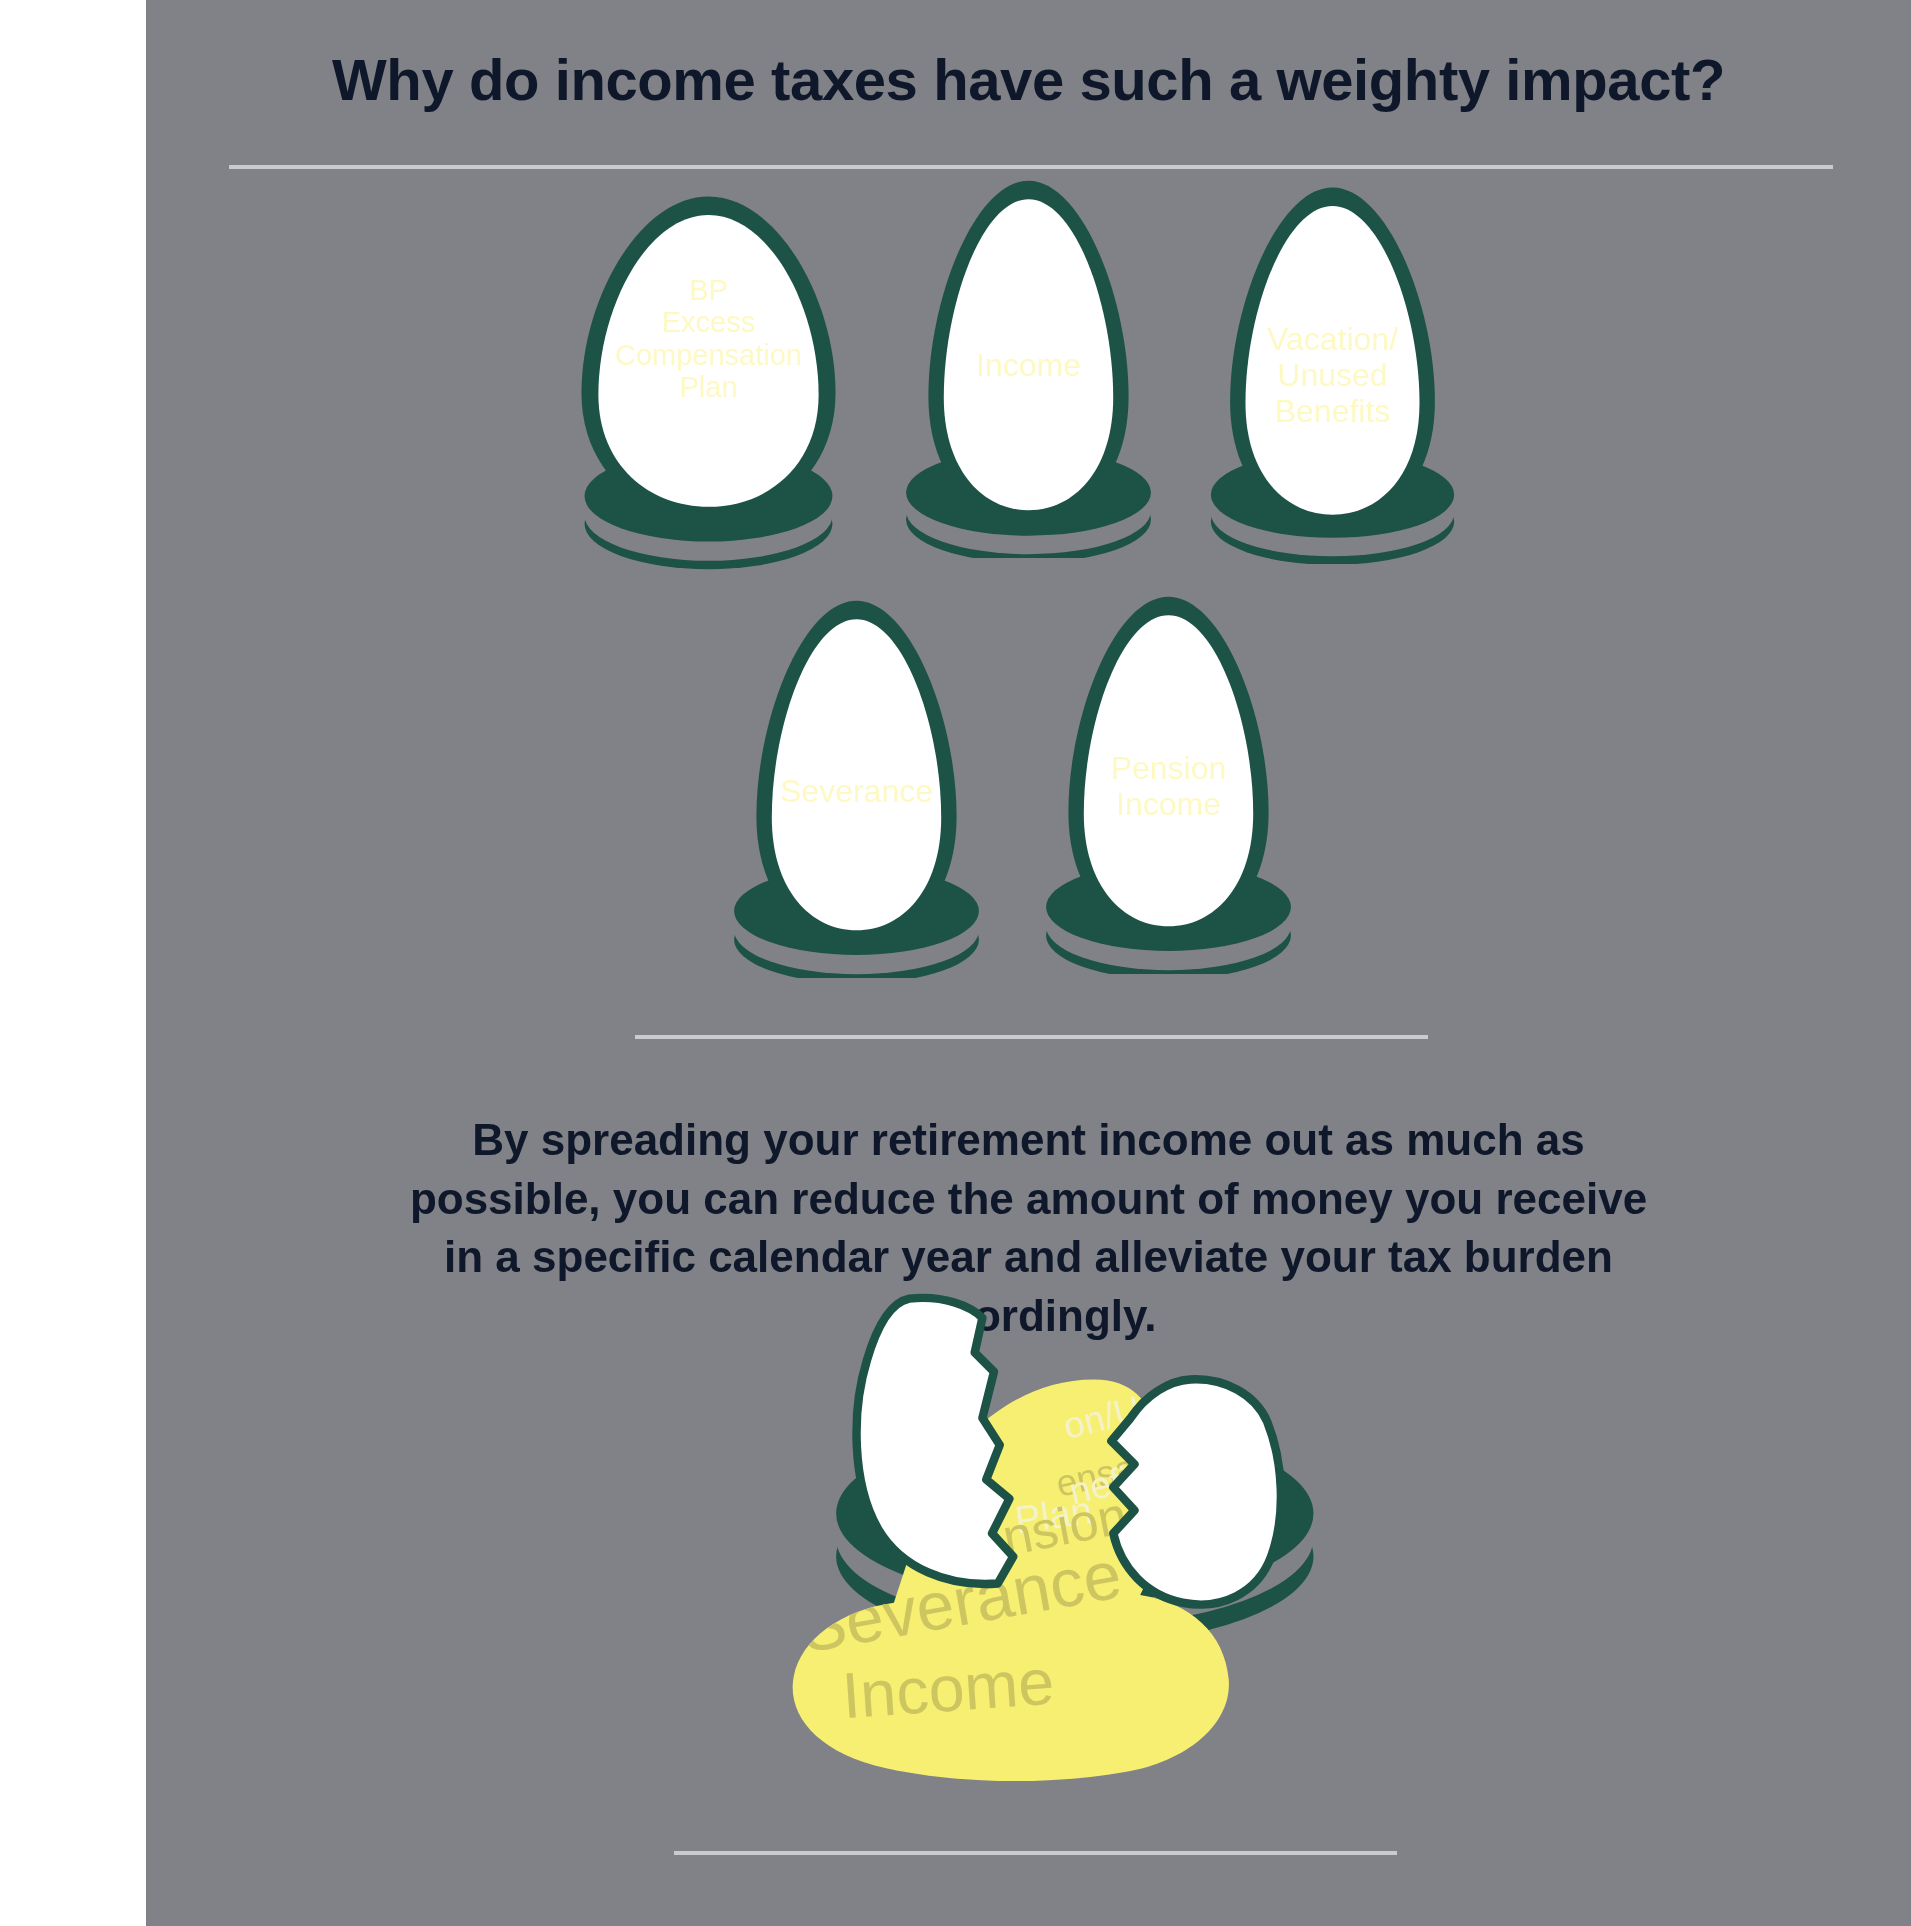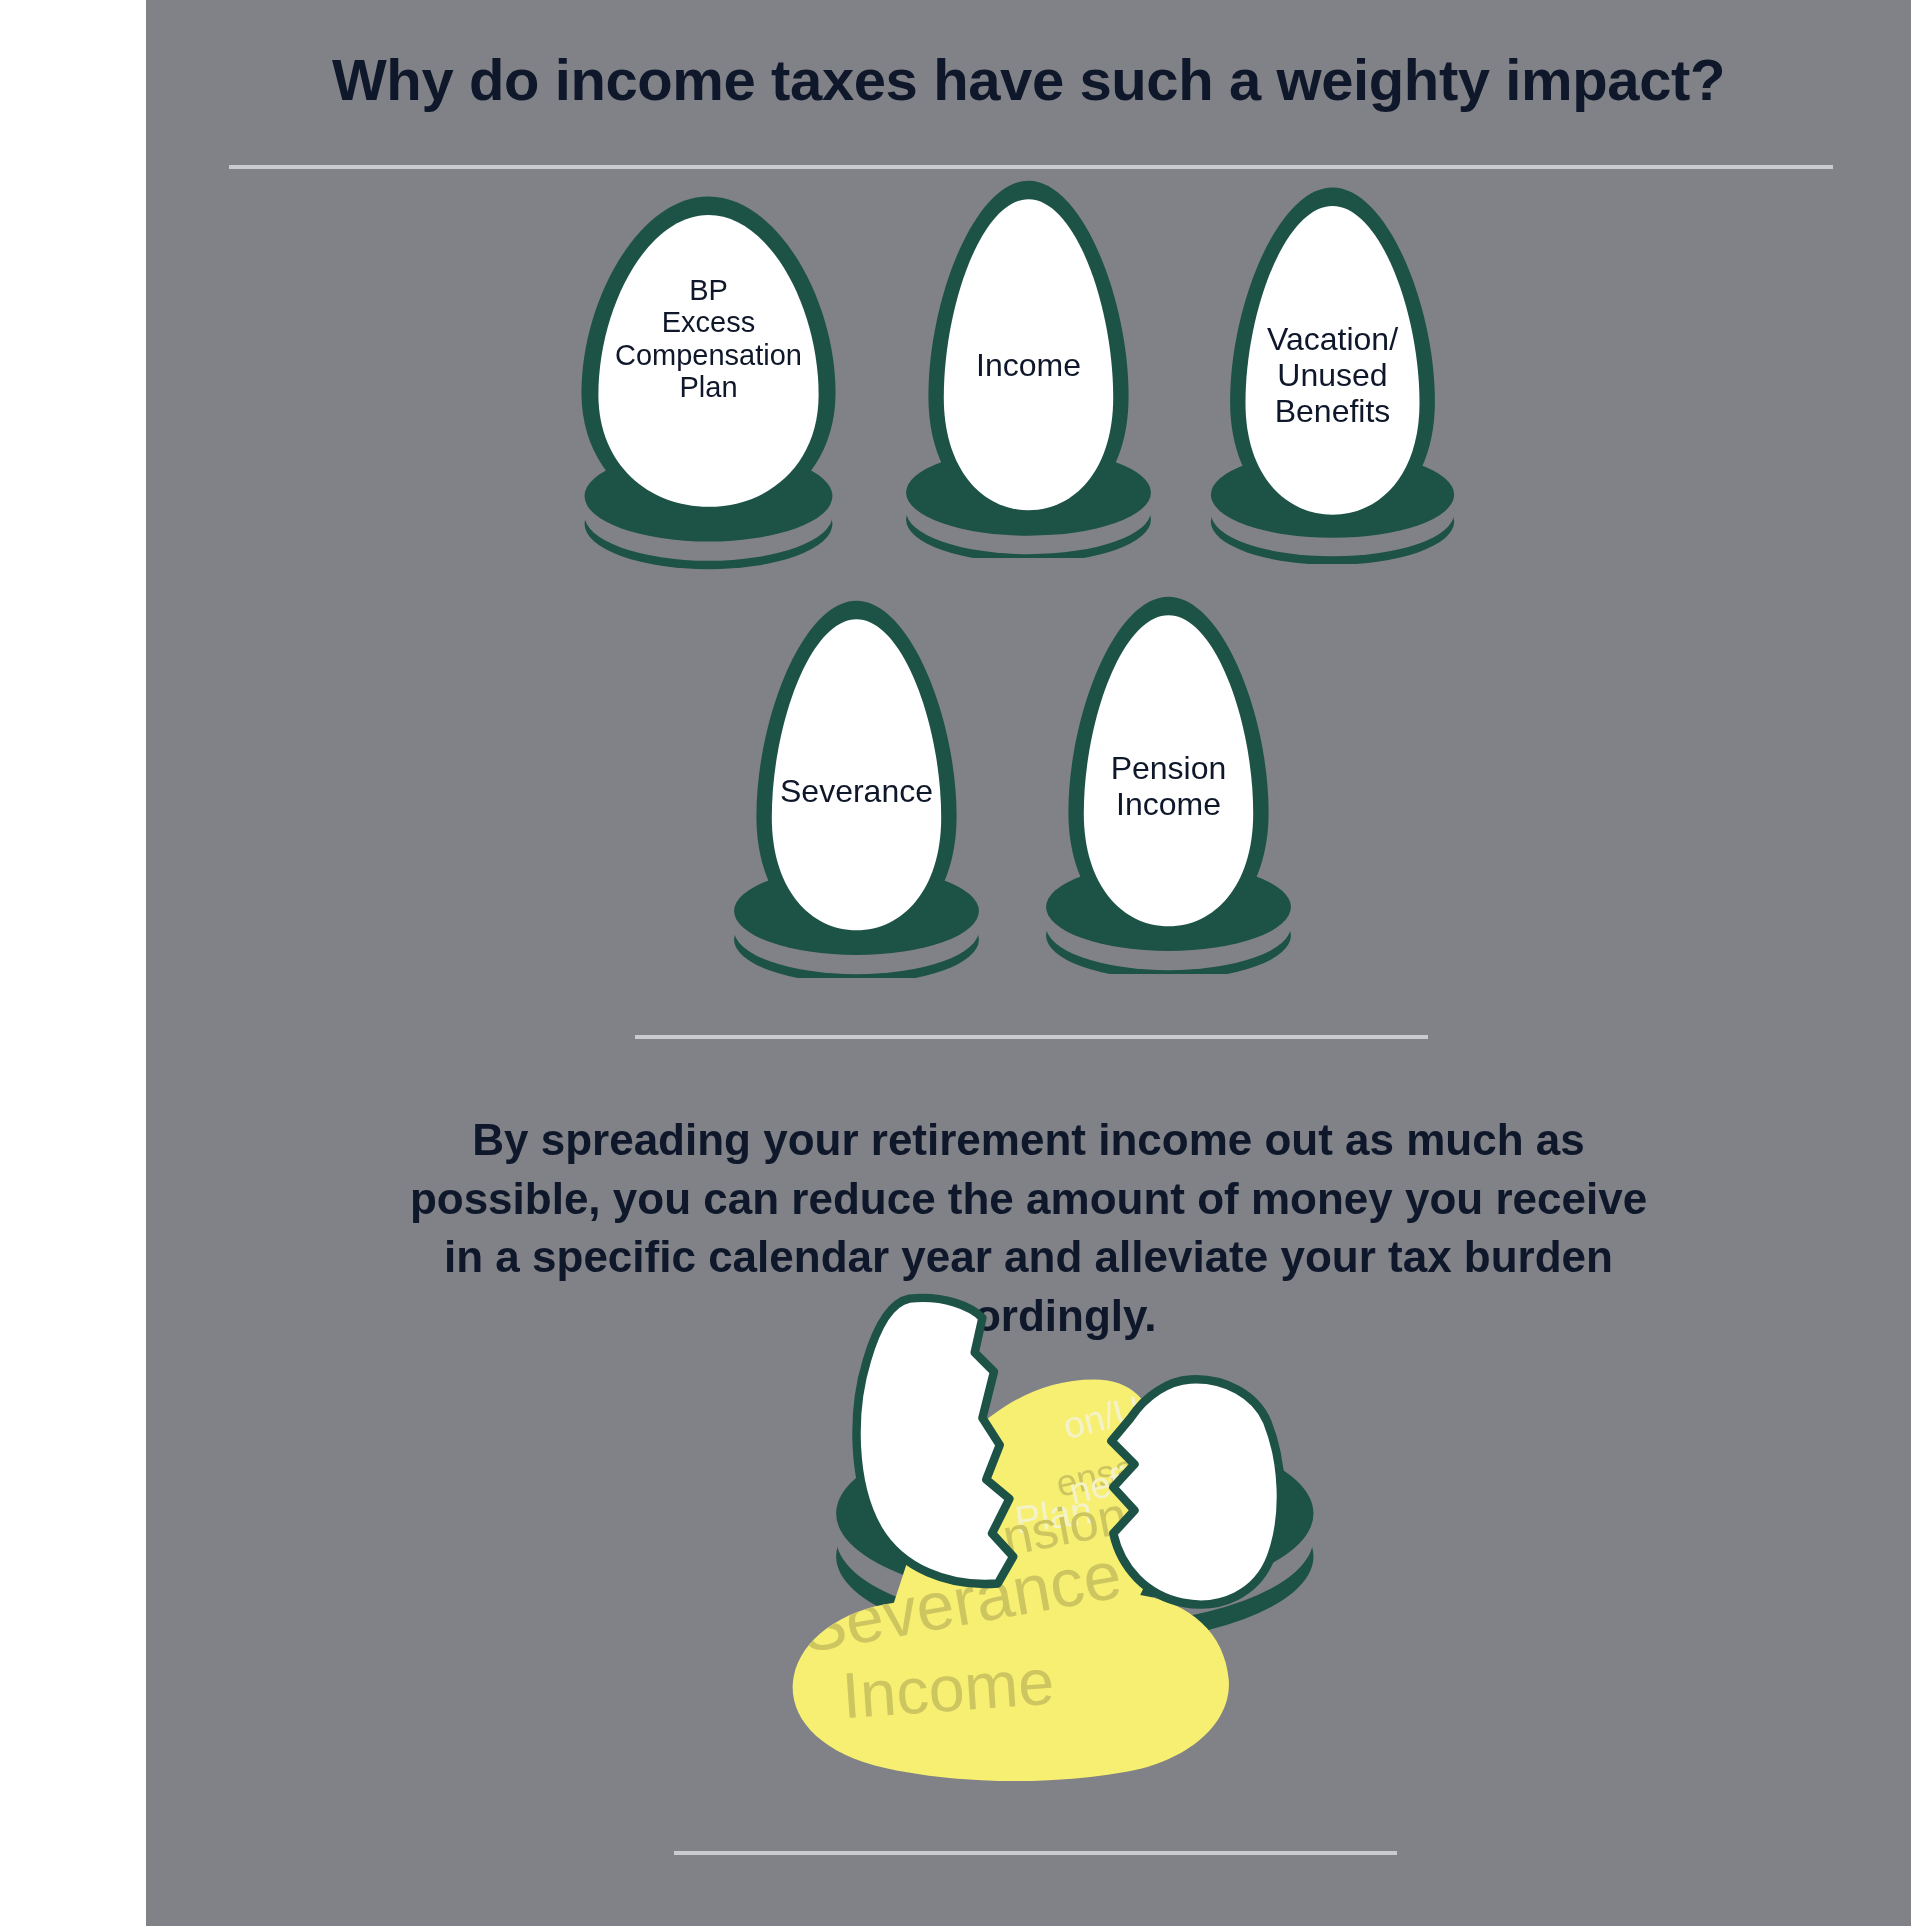--- a/index.html
+++ b/index.html
@@ -68,21 +68,21 @@
     width: 293px;
     height: 385px;
   }
   .egg-unit svg { display: block; width: 293px; height: 385px; }
 
   .egg-label {
     position: absolute;
     left: 27px;
     width: 239px;
     text-align: center;
-    color: #0f172a;
+    color: #fef9c3;
     font-size: 29px;
     line-height: 1.12;
     font-weight: 400;
     pointer-events: none;
   }
 
   
   .para {
     position: absolute;
     color: #0f172a;

